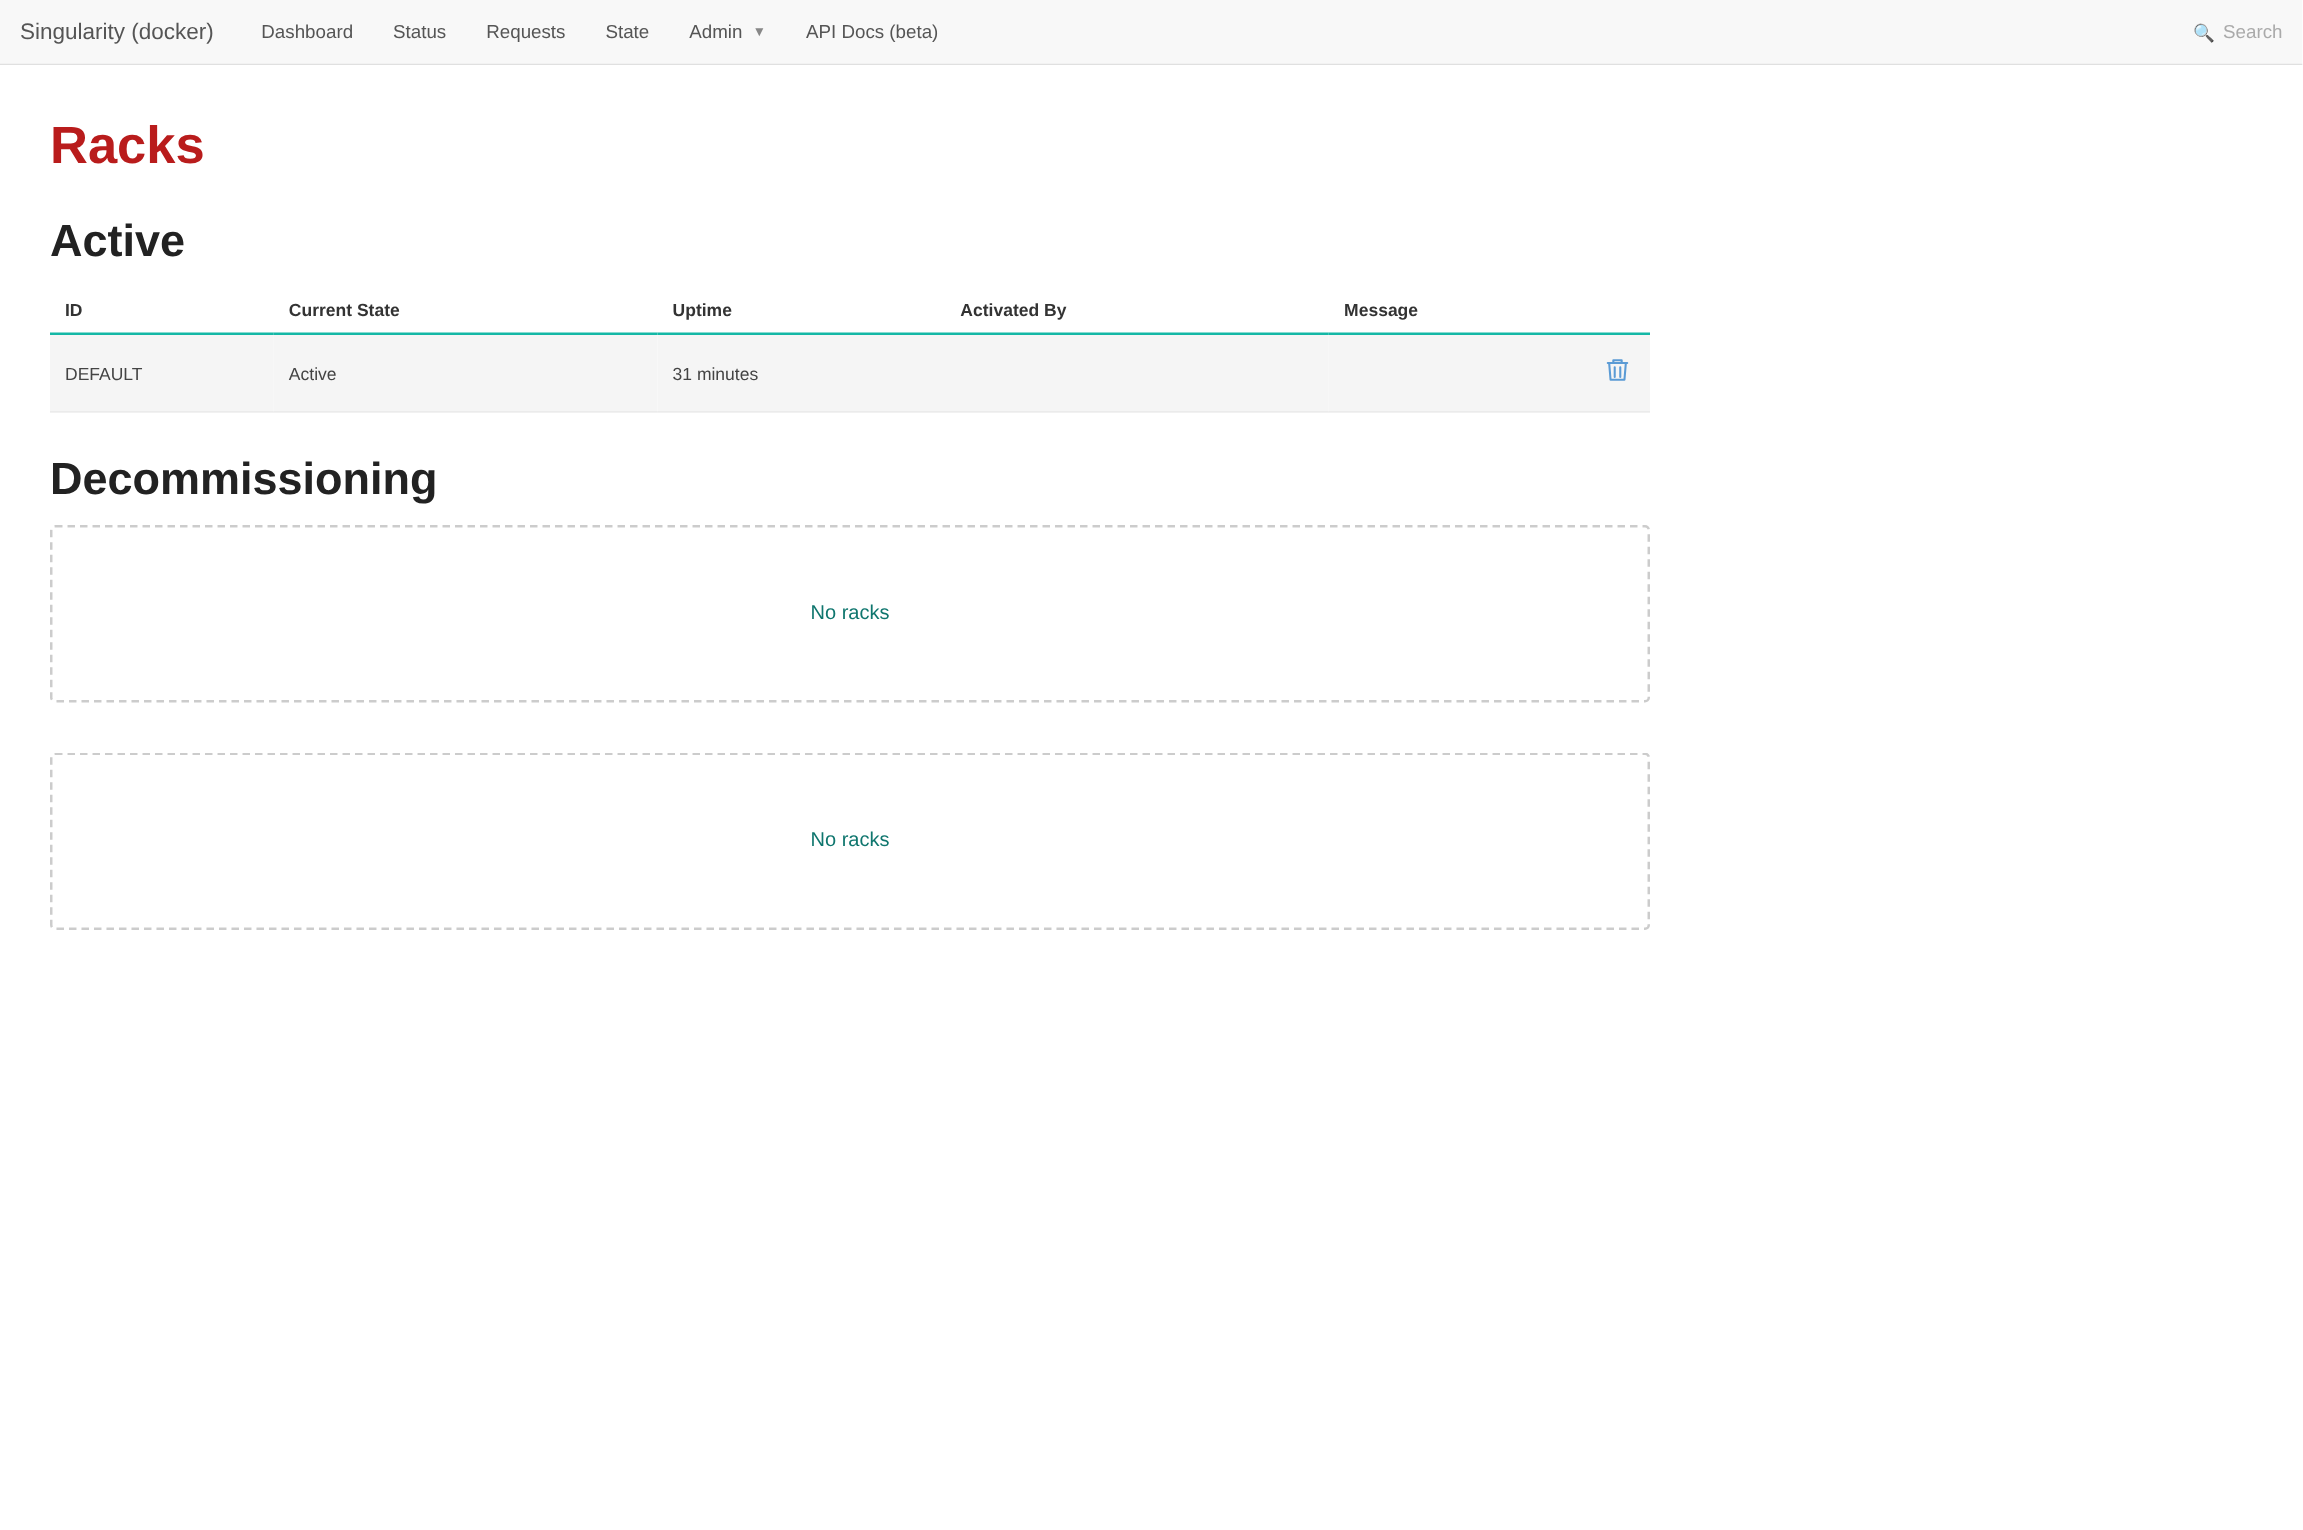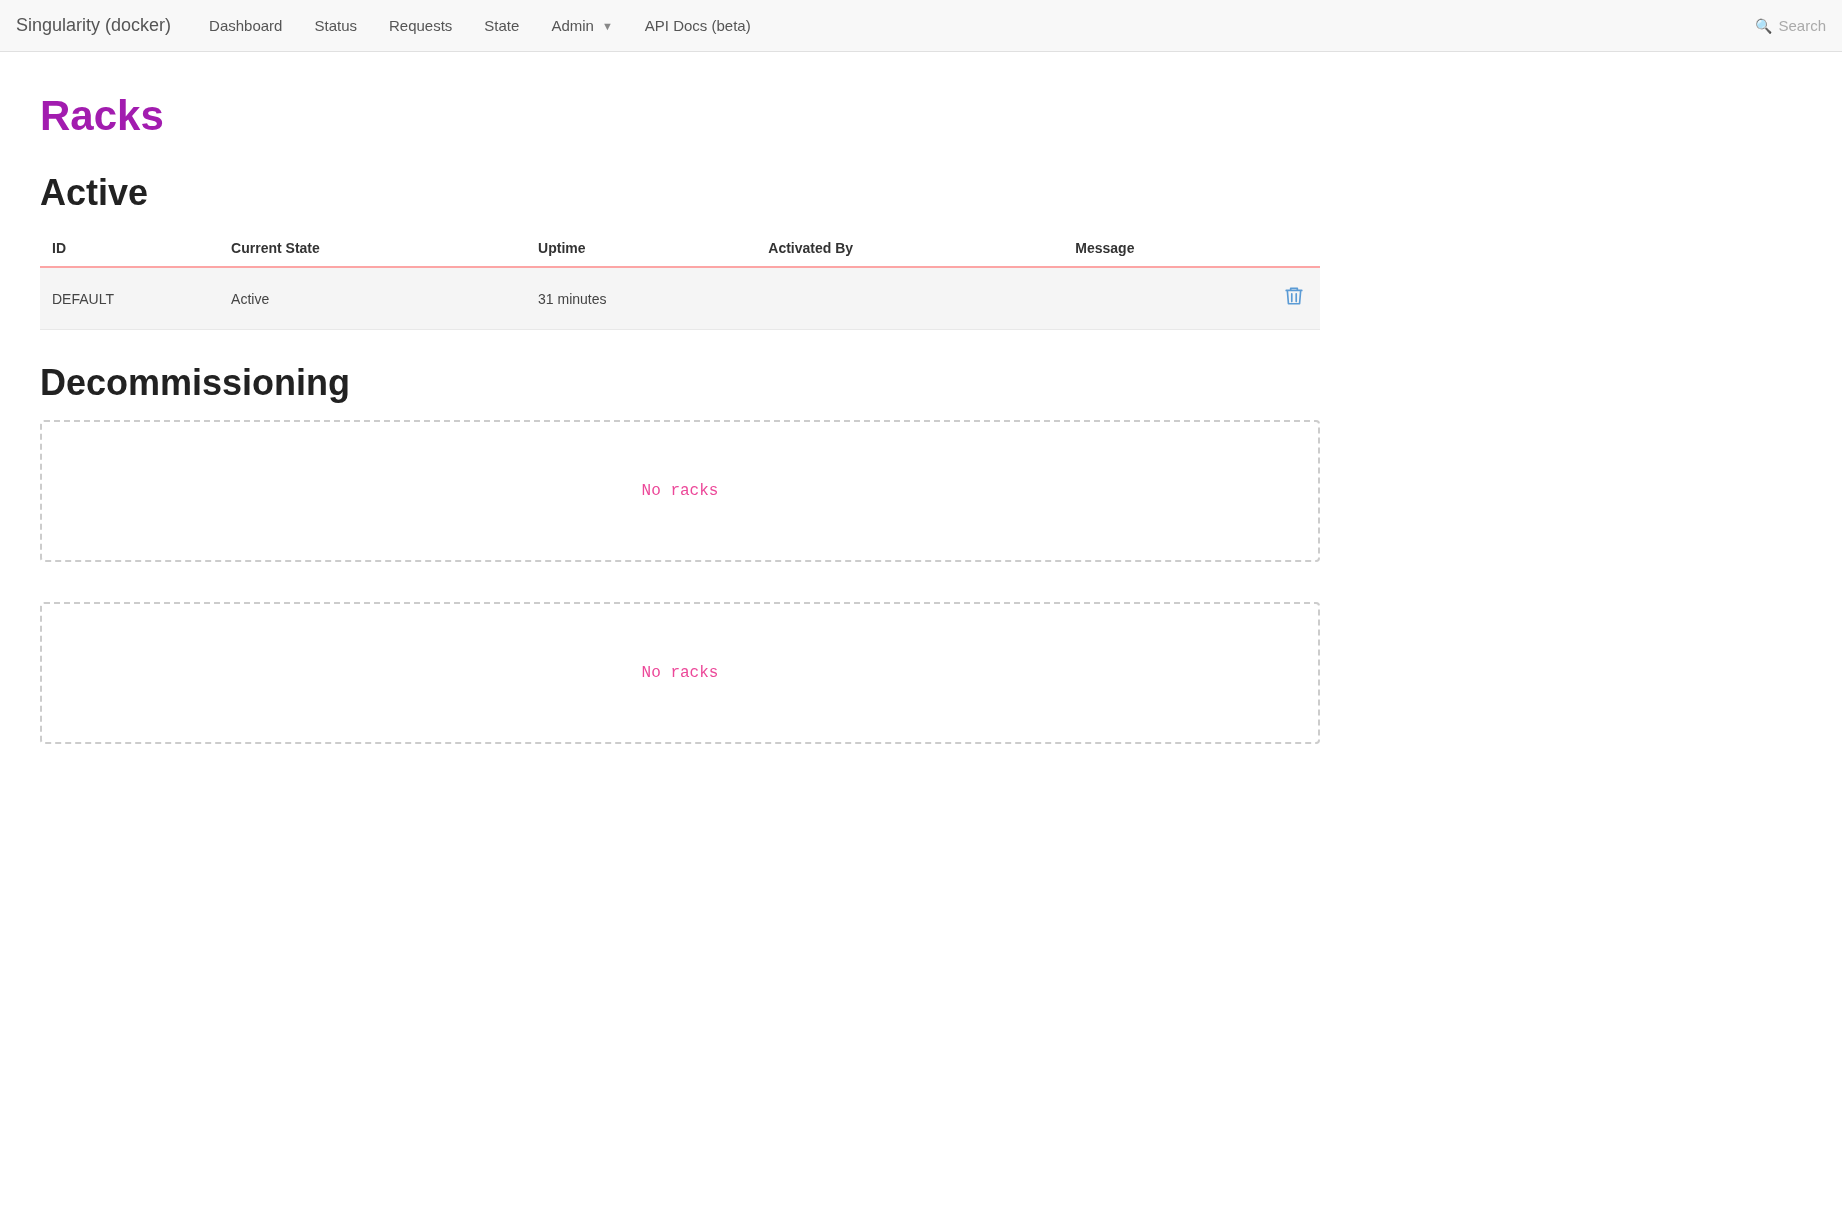--- a/index.html
+++ b/index.html
@@ -77,40 +77,40 @@
 
     
     .main-content {
       padding: 40px 40px 40px 40px;
       max-width: 1360px;
     }
 
     .page-title {
       font-size: 42px;
       font-weight: 700;
-      color: #a21caf;
+      color: #b91c1c;
       margin-bottom: 32px;
     }
 
     .section-title {
       font-size: 36px;
       font-weight: 700;
       color: #222;
       margin-bottom: 16px;
     }
 
     
     .rack-table {
       width: 100%;
       border-collapse: collapse;
       margin-bottom: 32px;
     }
 
     .rack-table thead tr {
-      border-bottom: 2px solid #fca5a5;
+      border-bottom: 2px solid #14b8a6;
     }
 
     .rack-table th {
       text-align: left;
       padding: 10px 12px;
       font-weight: 700;
       font-size: 14px;
       color: #333;
     }
 
@@ -145,23 +145,22 @@
     
     .empty-box {
       border: 2px dashed #ccc;
       border-radius: 4px;
       padding: 60px 20px;
       text-align: center;
       margin-bottom: 40px;
     }
 
     .empty-box-text {
-      color: #ec4899;
+      color: #0f766e;
       font-size: 16px;
-      font-family: Liberation Mono, monospace;
     }
 
     
     .trash-icon {
       display: inline-block;
       width: 20px;
       height: 20px;
     }
   </style>
 </head>

